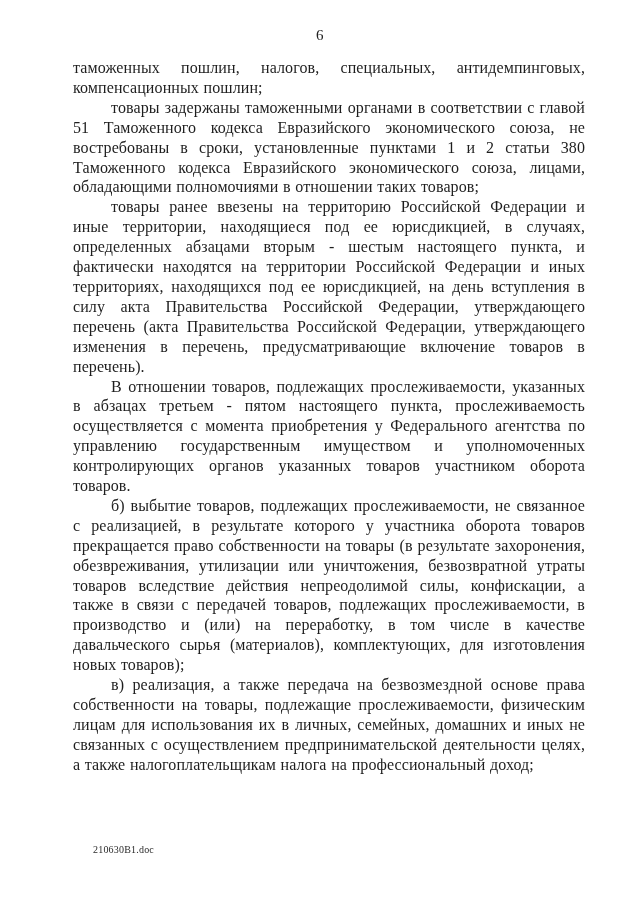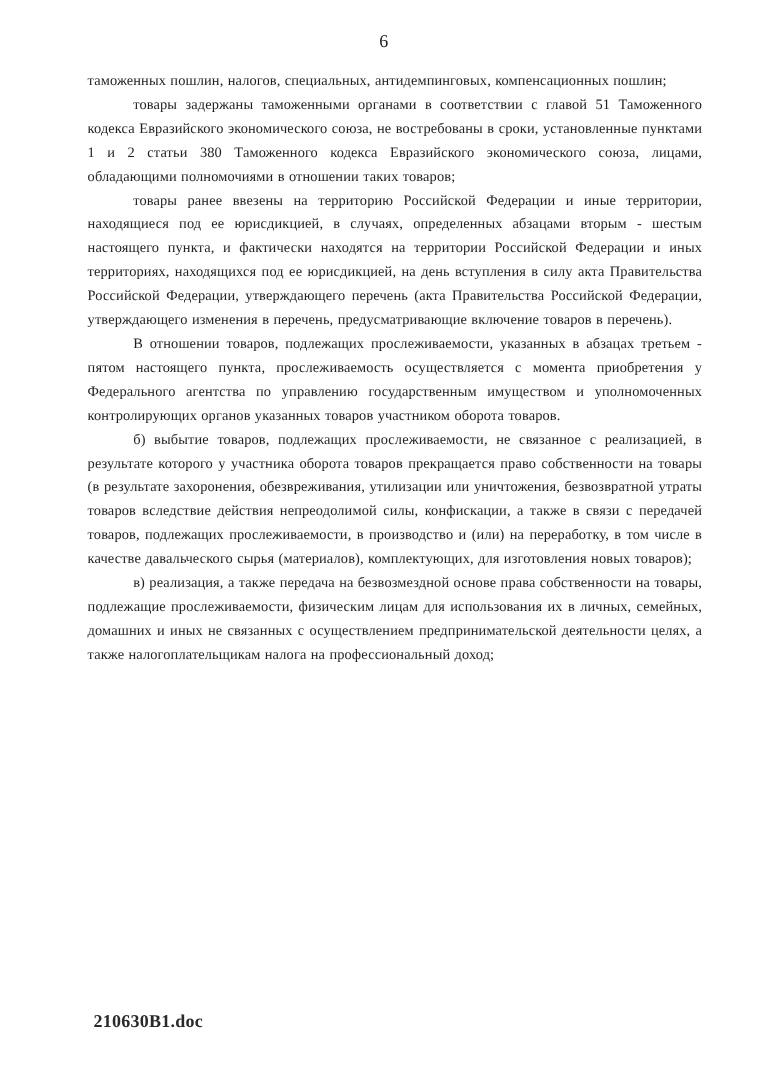--- a/index.html
+++ b/index.html
@@ -24,44 +24,43 @@
     text-align: center;
     font-size: 15px;
     letter-spacing: 0.3px;
     color: #222222;
   }
   .body-text {
     position: absolute;
     top: 58px;
     left: 73px;
     width: 512px;
-    font-size: 12px;
+    font-size: 16px;
     line-height: 19.9px;
     text-align: justify;
     text-align-last: left;
     color: #1e1e1e;
     letter-spacing: 0.1px;
     word-spacing: 0.5px;
   }
   .body-text p {
     margin: 0;
     padding: 0;
     text-indent: 38px;
   }
   .body-text p.no-indent {
     text-indent: 0;
   }
   .footer-filename {
     position: absolute;
-    left: 78px;
+    left: 93px;
     top: 844px;
-    font-size: 15px;
+    font-size: 10px;
     letter-spacing: 0.2px;
     color: #2a2a2a;
-    font-weight: bold;
   }
 </style>
 </head>
 <body>
 
 <div class="page">
 
   <div class="page-number">6</div>
 
   <div class="body-text">

